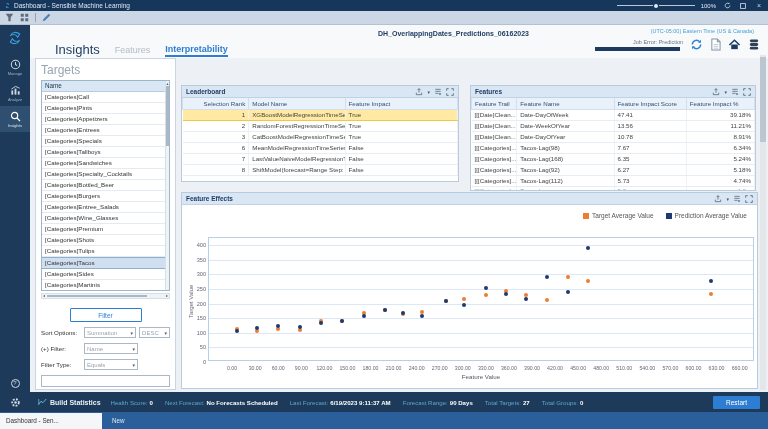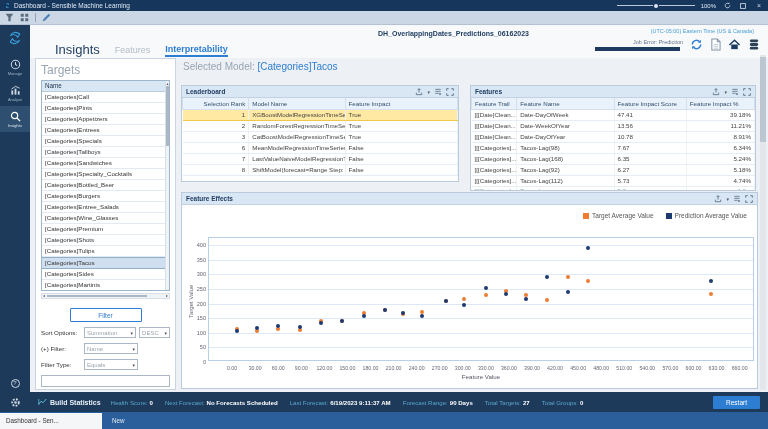--- a/index.html
+++ b/index.html
@@ -306,23 +306,20 @@
         <input id="page-input" value="1" style="">
         <div id="page-search">
           <svg width="7" height="7" viewBox="0 0 12 12">
               <circle cx="5" cy="5" r="3.2" fill="none" stroke="#5a7a9a" stroke-width="1.4"></circle>
               <path d="M7.5 7.5L11 11" stroke="#5a7a9a" stroke-width="1.4"></path>
             </svg>
         </div>
       </div>
     </div>
 
-    <div id="selected-model">
-      <span class="sm-label">Selected Model: </span><span class="sm-value">[Categories]Tacos</span>
-    </div>
 
     <div class="panel" id="leaderboard-panel">
       <div class="phead">
         <span class="ptitle">Leaderboard</span>
         <span class="picons">
             <svg width="8" height="8" viewBox="0 0 12 12">
               <path d="M6 1v6M3.8 3.2L6 1l2.2 2.2" fill="none" stroke="#55687c" stroke-width="1.2"></path>
               <path d="M2 7v3h8V7" fill="none" stroke="#55687c" stroke-width="1.2"></path>
             </svg>
             <span class="caret">▾</span>

